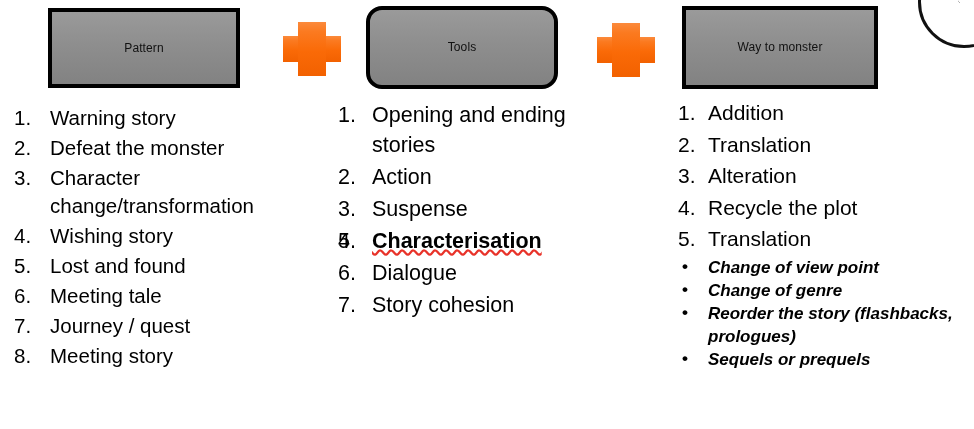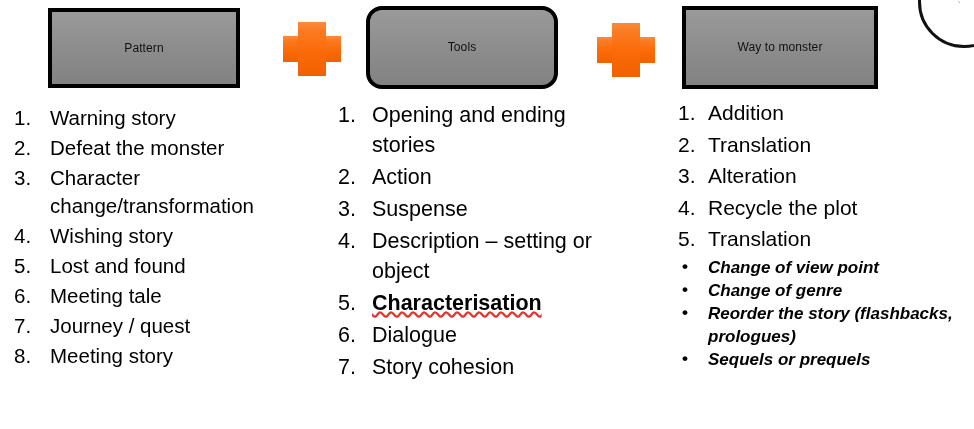--- a/index.html
+++ b/index.html
@@ -228,21 +228,20 @@
     <li>
       <span class="num">2.</span>
       <span class="txt">Action</span>
     </li>
     <li>
       <span class="num">3.</span>
       <span class="txt">Suspense</span>
     </li>
     <li>
       <span class="num">4.</span>
-      <span class="txt">Description – setting or object</span>
     </li>
     <li>
       <span class="num">5.</span>
       <span class="txt spellerror">Characterisation</span>
     </li>
     <li>
       <span class="num">6.</span>
       <span class="txt">Dialogue</span>
     </li>
     <li>

